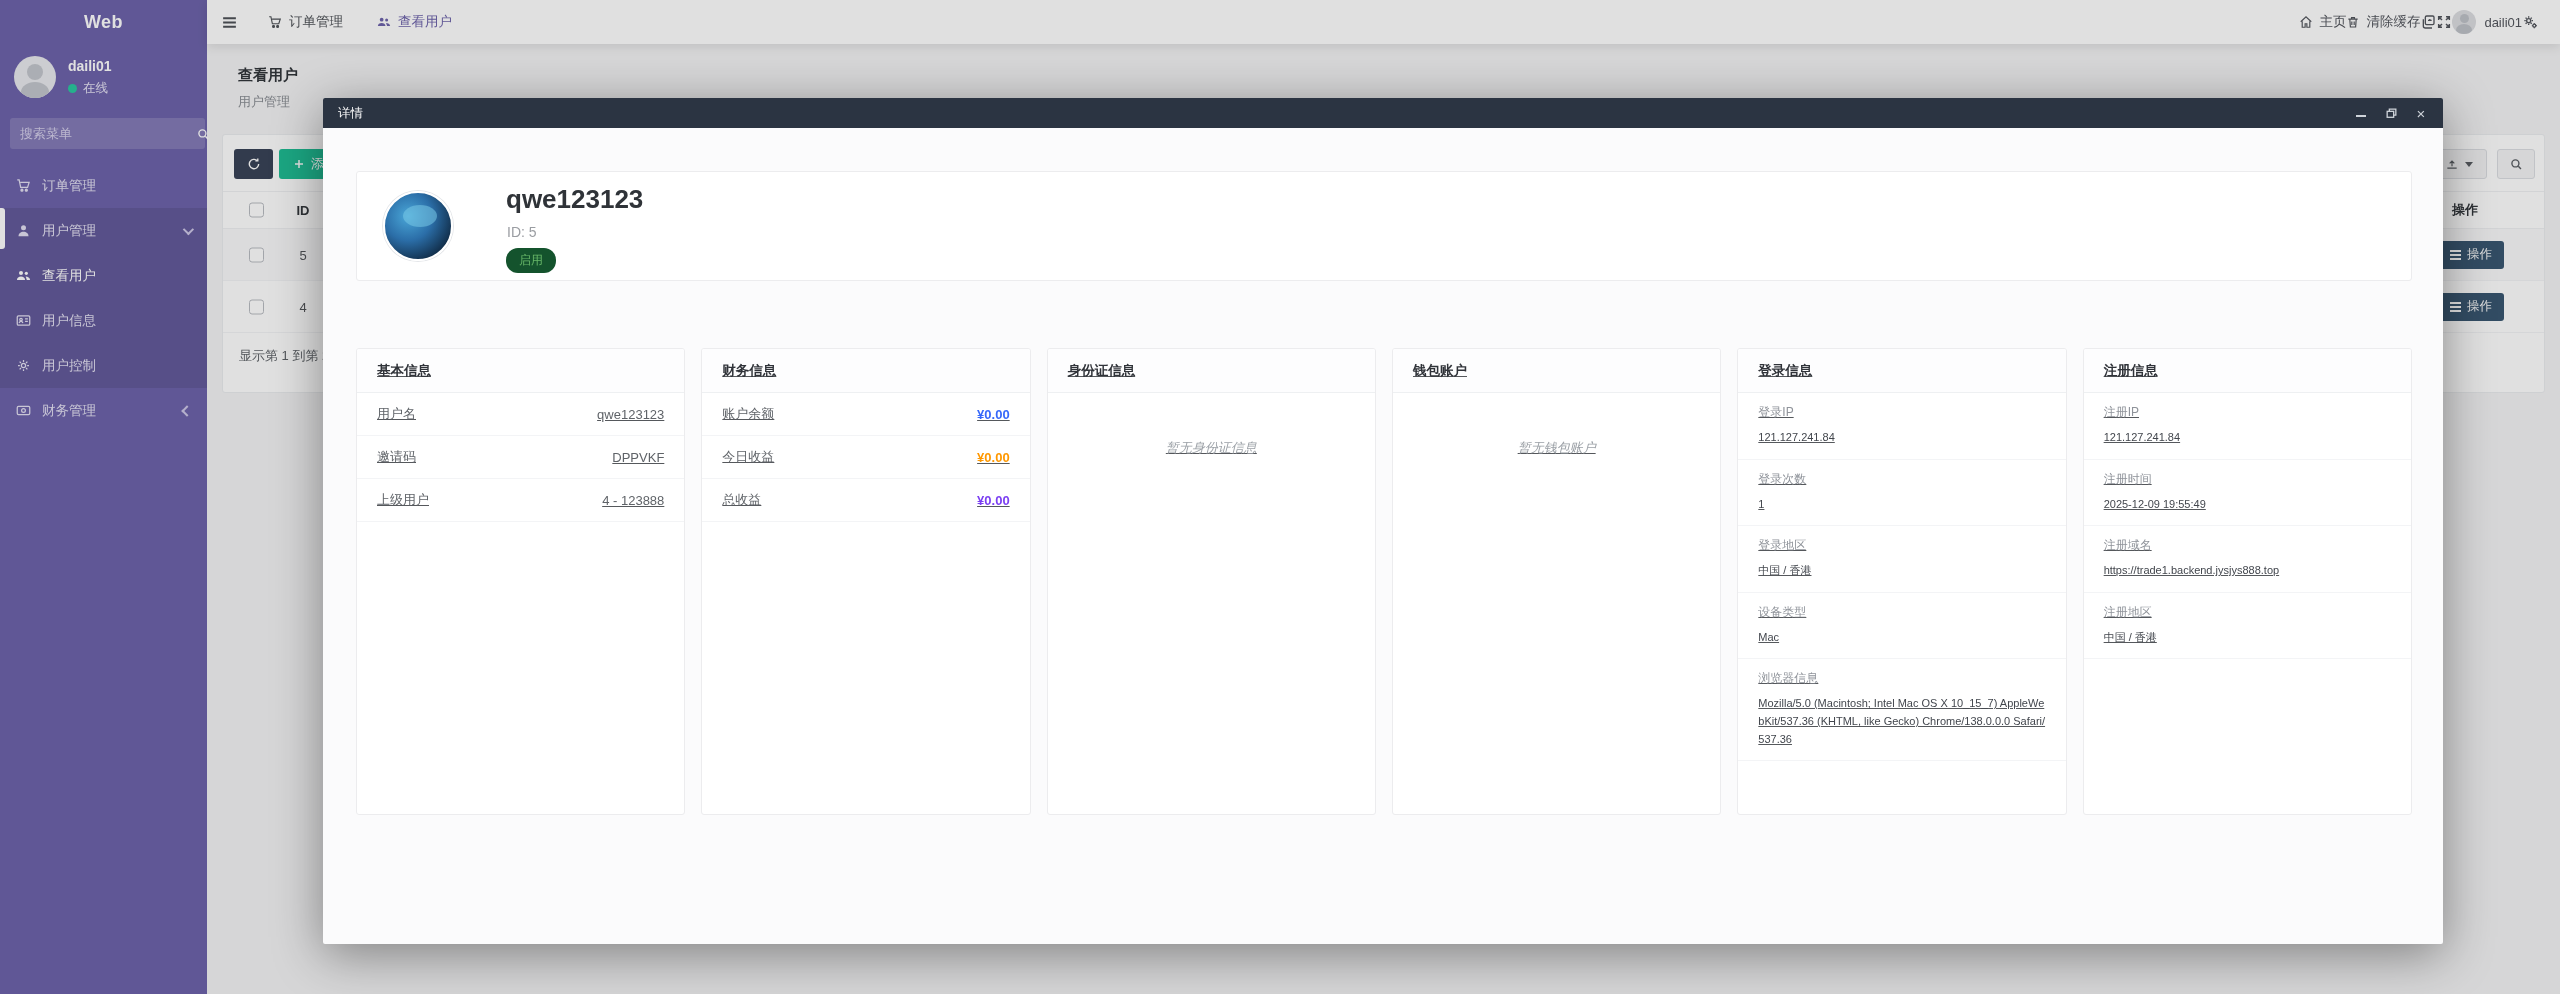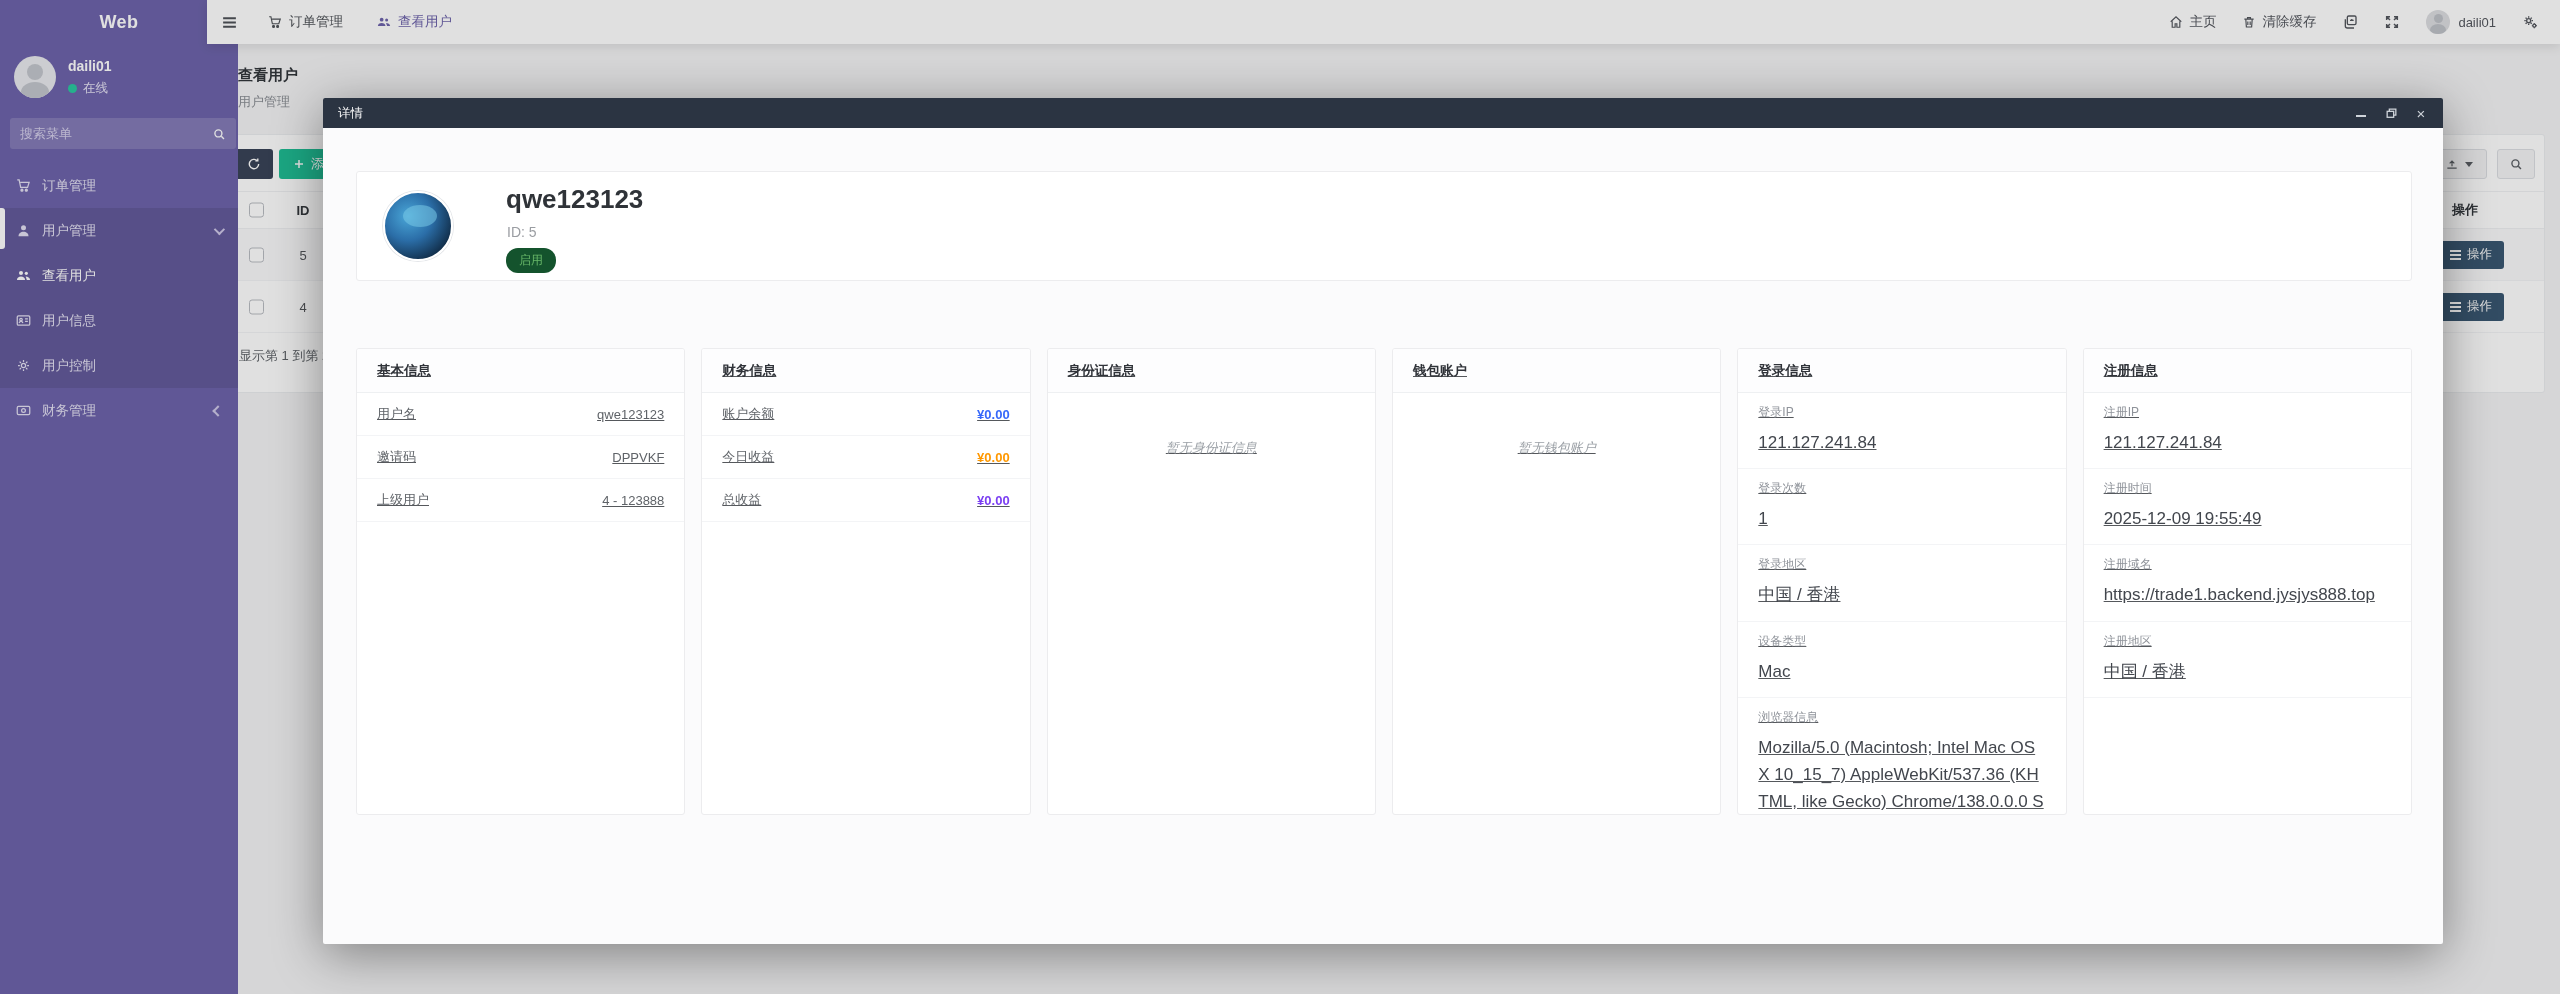--- a/index.html
+++ b/index.html
@@ -1,20 +1,20 @@
 <!DOCTYPE html>
 <html><head>
 <meta charset="utf-8">
 <style>
   * { box-sizing: border-box; margin: 0; padding: 0; }
   html,body { width:2560px; height:994px; overflow:hidden; }
   body { font-family:"Liberation Sans","DejaVu Sans",sans-serif; background:#f4f4f5; position:relative; font-size:13px; color:#55585c; }
 
   
-  .sidebar { position:absolute; left:0; top:0; width:238px; height:994px; background:#6e64ab; z-index:1; }
+  .sidebar { position:absolute; left:0; top:0; width:207px; height:994px; background:#6e64ab; z-index:1; }
   .brand { height:44px; line-height:44px; text-align:center; color:#fff; font-size:18px; font-weight:bold; letter-spacing:.5px; }
   .side-user { padding:12px 14px 14px 14px; display:flex; align-items:center; }
   .side-avatar { width:42px; height:42px; border-radius:50%; background:#e9eaee; position:relative; overflow:hidden; flex:0 0 42px; }
   .side-avatar::before { content:""; position:absolute; left:13px; top:8px; width:16px; height:16px; border-radius:50%; background:#c3c6cd; }
   .side-avatar::after { content:""; position:absolute; left:7px; top:26px; width:28px; height:20px; border-radius:50%; background:#c3c6cd; }
   .side-user-meta { margin-left:12px; }
   .side-user-name { color:#fff; font-weight:bold; font-size:14px; margin-bottom:6px; }
   .side-user-status { color:#e6e3f4; font-size:12.5px; display:flex; align-items:center; }
   .status-dot { width:9px; height:9px; border-radius:50%; background:#2bc9a0; display:inline-block; margin-right:6px; }
   .side-search { margin:6px 2px 14px 10px; height:31px; background:rgba(255,255,255,.16); border-radius:3px; display:flex; align-items:center; padding:0 10px; }
@@ -30,21 +30,21 @@
   .icon svg { display:block; }
   .chev { width:8px; height:8px; border-right:2px solid #cfc9e8; border-bottom:2px solid #cfc9e8; display:inline-block; }
   .chev-down { transform:rotate(45deg) translateY(-2px); }
   .chev-left { transform:rotate(135deg); }
 
   
   .topbar { position:absolute; left:207px; top:0; right:0; height:44px; background:#fff; display:flex; align-items:center; box-shadow:0 3px 10px rgba(0,0,0,.10); z-index:2; }
   .hamburger { width:44px; height:44px; display:flex; align-items:center; justify-content:center; cursor:pointer; color:#4f5358; }
   .top-tab { display:flex; align-items:center; gap:7px; padding:0 17px; height:44px; font-size:13.5px; color:#4f5358; cursor:pointer; }
   .top-tab.active { color:#6e64ab; }
-  .topbar-right { margin-left:auto; display:flex; align-items:center; gap:26px; padding-right:22px; color:#54575e; }
+  .topbar-right { margin-left:auto; display:flex; align-items:center; padding-right:22px; color:#54575e; }
   .top-link { display:flex; align-items:center; gap:6px; font-size:13.5px; cursor:pointer; }
   .top-ico { cursor:pointer; color:#54575e; }
   .top-user { display:flex; align-items:center; gap:8px; cursor:pointer; }
   .top-avatar { width:24px; height:24px; border-radius:50%; background:#dcdde1; position:relative; overflow:hidden; }
   .top-avatar::before { content:""; position:absolute; left:7.5px; top:4px; width:9px; height:9px; border-radius:50%; background:#bfc2c8; }
   .top-avatar::after { content:""; position:absolute; left:4px; top:14px; width:16px; height:12px; border-radius:50%; background:#bfc2c8; }
 
   
   .crumbs { position:absolute; left:238px; top:66px; }
   .crumb-title { font-size:15px; font-weight:bold; color:#32363b; margin-bottom:8px; }
@@ -91,21 +91,21 @@
   .kv { height:43px; display:flex; align-items:center; justify-content:space-between; padding:0 20px; border-bottom:1px solid #f3f4f6; font-size:13px; }
   .kv .k { color:#5f6368; }
   .kv .v { color:#5f6368; }
   .v-blue { color:#3768fa !important; font-weight:bold; }
   .v-green { color:#2fc42f !important; font-weight:bold; }
   .v-orange { color:#ff9800 !important; font-weight:bold; }
   .v-purple { color:#7b3ff2 !important; font-weight:bold; }
   .empty { padding-top:46px; text-align:center; font-style:italic; color:#9ba0a6; font-size:13px; }
   .pair { padding:11px 20px 12px 20px; border-bottom:1px solid #f3f4f6; }
   .pair .pk { font-size:12px; color:#8f939a; margin-bottom:8px; }
-  .pair .pv { font-size:17px; color:#42464d; line-height:1.6; word-break:break-all; }
+  .pair .pv { font-size:11px; color:#42464d; line-height:1.6; word-break:break-all; }
 </style>
 </head>
 <body>
 
 <aside class="sidebar">
   <div class="brand">Web</div>
   <div class="side-user">
     <div class="side-avatar"></div>
     <div class="side-user-meta">
       <div class="side-user-name">daili01</div>

